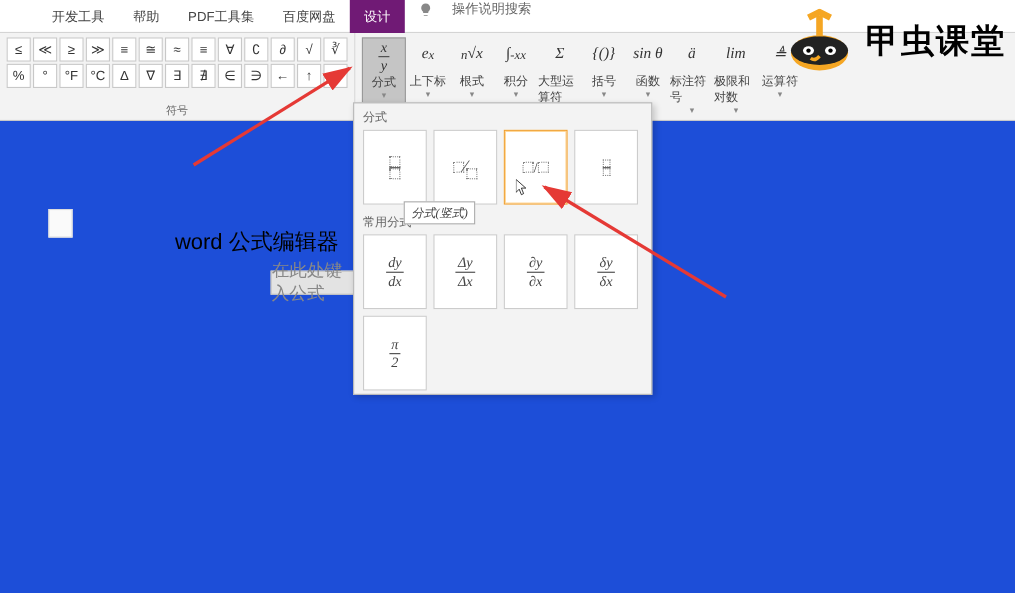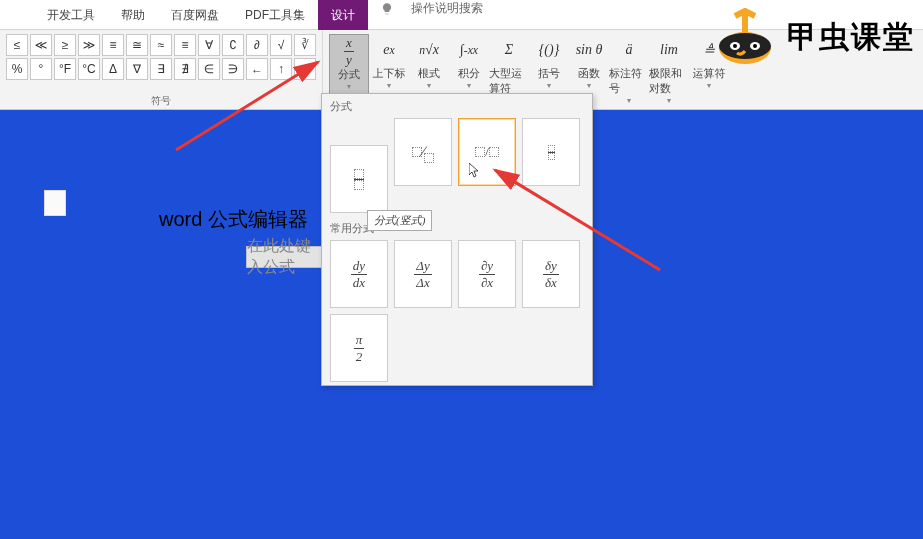--- a/index.html
+++ b/index.html
@@ -50,22 +50,22 @@
   
   .tab-cut { width:6px;}
 </style>
 </head>
 <body>
 
 <div class="tabs">
   <div class="tab tab-cut"></div>
   <div class="tab">开发工具</div>
   <div class="tab">帮助</div>
+  <div class="tab">PDF工具集</div>
   <div class="tab">百度网盘</div>
-  <div class="tab">PDF工具集</div>
   <div class="tab active">设计</div>
   <div class="lightbulb">
     <svg viewBox="0 0 24 24">
         <path d="M9 21h6v-1H9v1zm3-19C8 2 5 5 5 9c0 2.4 1.2 4.5 3 5.7V17h8v-2.3c1.8-1.2 3-3.3 3-5.7 0-4-3-7-7-7z"></path>
       </svg>
     <span>操作说明搜索</span>
   </div>
 </div>
 
 <div class="ribbon">
@@ -163,21 +163,21 @@
 <div class="doc-area">
   <div class="gutter"></div>
   <div class="doc-title">word 公式编辑器</div>
   <div class="eq-placeholder">在此处键入公式</div>
 </div>
 
 <div class="gallery">
   <div class="gallery-section">
     <div class="gallery-title">分式</div>
     <div class="gallery-grid">
-      <div class="gallery-item" style="position:relative;margin-top:27px;">
+      <div class="gallery-item" style="position:relative;">
         <span class="frac">
             <span class="box"></span>
             <span class="bar"></span>
             <span class="box"></span>
           </span>
         <div class="tooltip">分式(竖式)</div>
       </div>
       <div class="gallery-item">
         <span class="box"></span>
           <span style="font-style:normal; font-size:16px;">∕</span>

